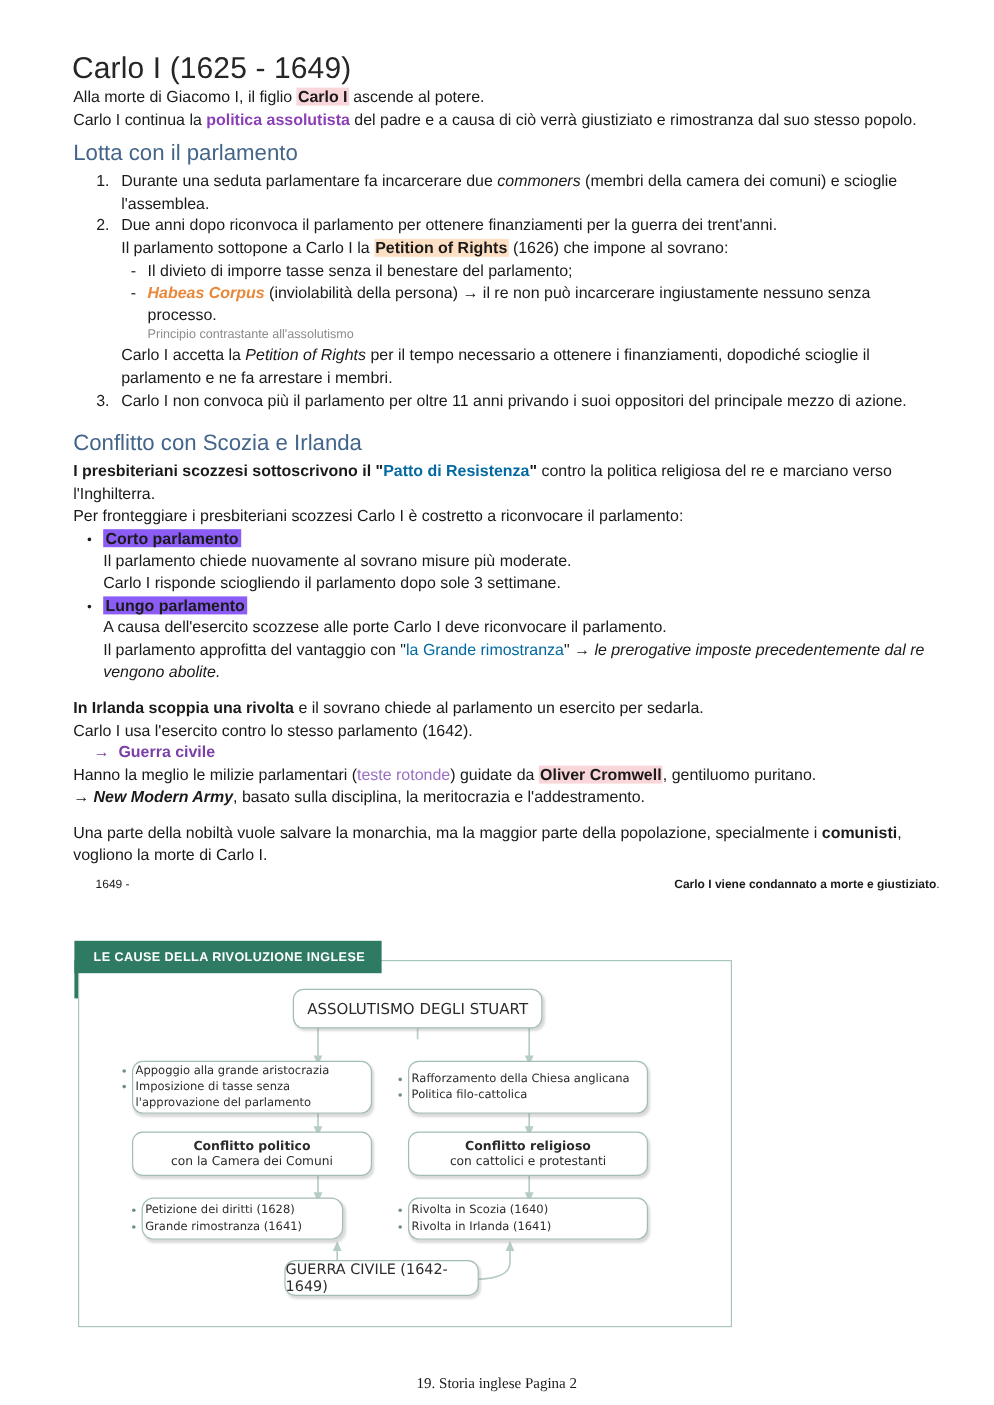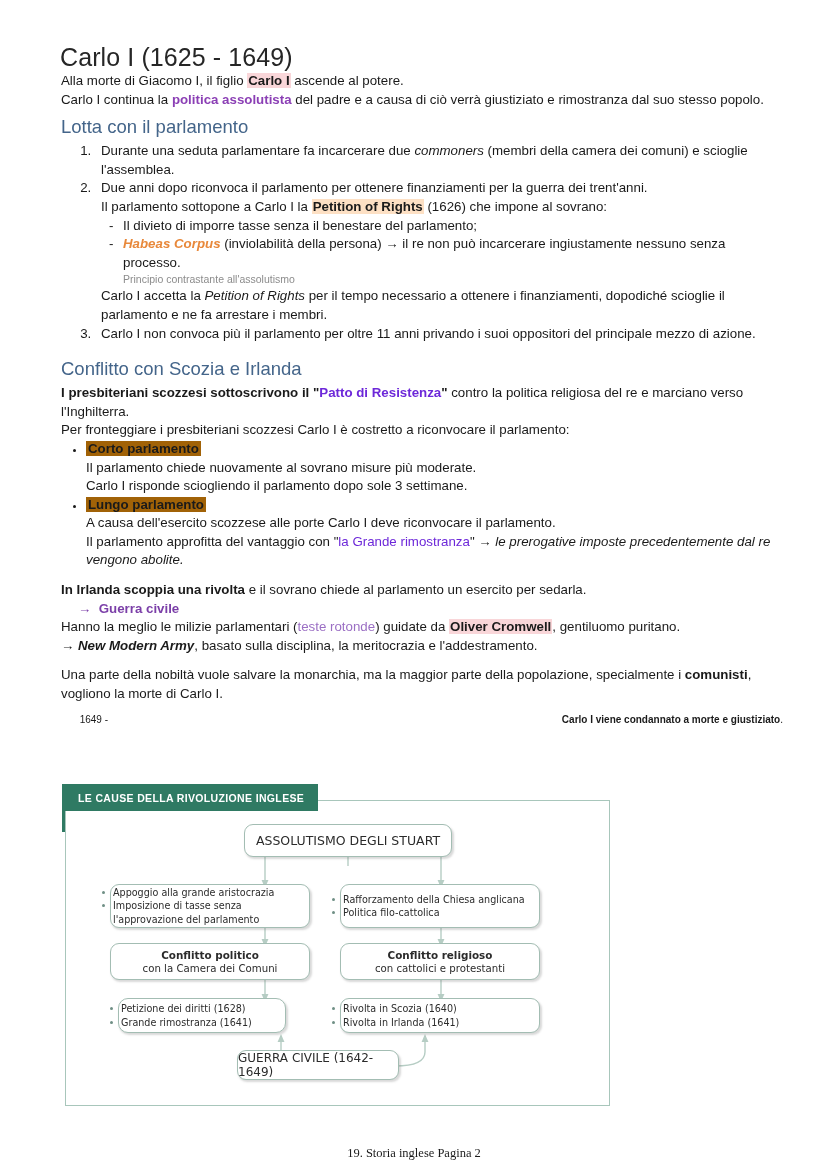--- a/index.html
+++ b/index.html
@@ -27,22 +27,22 @@
   .h2.tight{margin-top:14px;}
   .gap{height:11px;}
   .gap-sm{height:7px;}
 
   
   .b{font-weight:bold;}
   .i{font-style:italic;}
   .bi{font-weight:bold;font-style:italic;}
   .hl-pink{background:#f8d7da;background:#f9d6d9;padding:0 1px;text-align:right;}
   .hl-peach{background:#fde0c4;padding:0 1px;}
-  .hl-gray{background:#a16207;padding:0 2px;}
-  .orange{color:#6d28d9;}
+  .hl-gray{background:#8b5cf6;padding:0 2px;}
+  .orange{color:#0369a1;}
   .orange-li{color:#e8883a;font-style:italic;font-weight:bold;}
   .purple{color:#8b3fb5;}
   .purple-b{color:#7b3fa8;font-weight:bold;}
   .purple-lt{color:#9b6fc4;}
   .smallgray{font-size:10.5px;color:#8c8c8c;line-height:15px;}
 
   
   ol.num{margin:0;padding-left:34px;list-style:decimal;}
   ol.num>li{font-size:13.3px;line-height:18.6px;padding-left:6px;margin:0;}
   ol.num>li::marker{font-size:13.3px;}
@@ -153,20 +153,21 @@
       <li>
         <span class="b hl-gray">Lungo parlamento</span><br>
         <span>A causa dell'esercito scozzese alle porte Carlo I deve riconvocare il parlamento.</span><br>
         <span>Il parlamento approfitta del vantaggio con "</span><span class="orange">la Grande rimostranza</span><span>" → </span><span class="i">le prerogative imposte precedentemente dal re vengono abolite.</span>
       </li>
     </ul>
 
     <div class="gap"></div>
 
     <p class="p"><span class="b">In Irlanda scoppia una rivolta</span><span> e il sovrano chiede al parlamento un esercito per sedarla.</span></p>
+    <p class="p">Carlo I usa l'esercito contro lo stesso parlamento (1642).</p>
     <p class="p" style="padding-left:17px;"><span class="purple-b">→</span>&nbsp;&nbsp;<span class="purple-b">Guerra civile</span></p>
     <p class="p"><span>Hanno la meglio le milizie parlamentari (</span><span class="purple-lt">teste rotonde</span><span>) guidate da </span><span class="b hl-pink">Oliver Cromwell</span><span>, gentiluomo puritano.</span></p>
     <p class="p"><span>→ </span><span class="bi">New Modern Army</span><span>, basato sulla disciplina, la meritocrazia e l'addestramento.</span></p>
 
     <div class="gap"></div>
 
     <p class="p"><span>Una parte della nobiltà vuole salvare la monarchia, ma la maggior parte della popolazione, specialmente i </span><span class="b">comunisti</span><span>, vogliono la morte di Carlo I.</span></p>
 
     <div class="gap-sm"></div>
 

